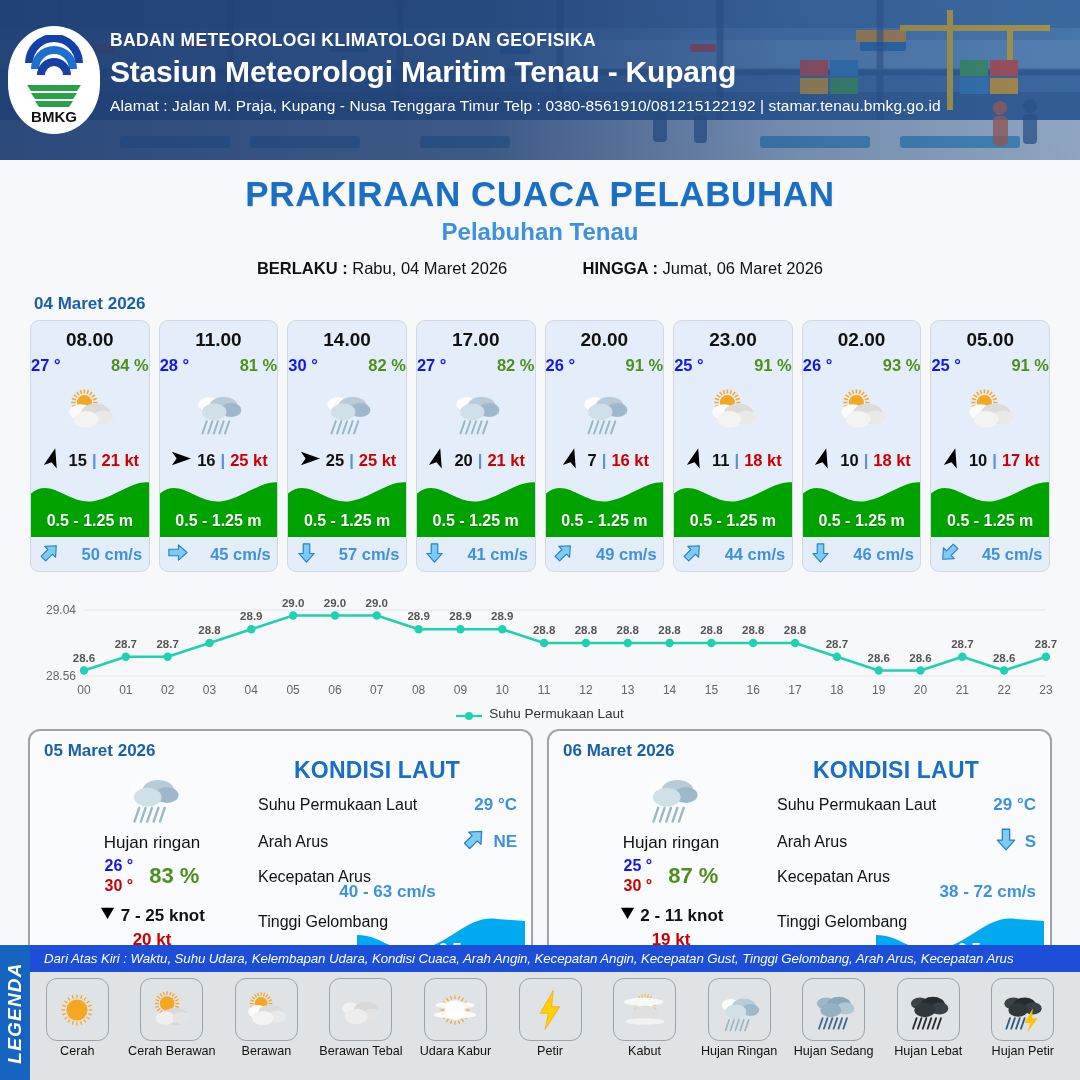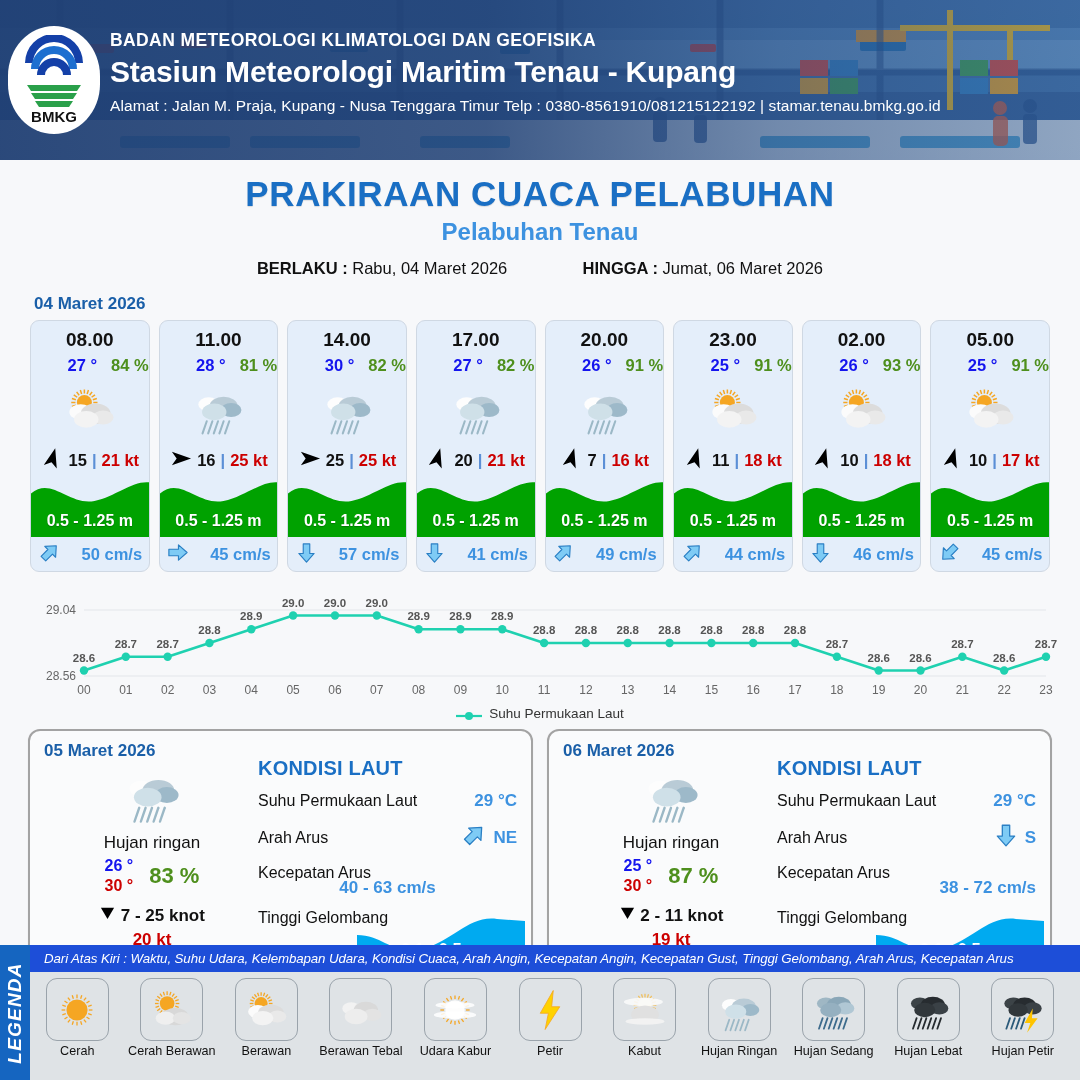--- a/index.html
+++ b/index.html
@@ -47,21 +47,21 @@
     margin:16px 0 6px 34px; font-size:17px; font-weight:bold; color:#1a5fa8;
   }
 
   
   .cards { display:flex; gap:9px; padding:0 30px; }
   .card {
     width:127px; background:#e4eefa; border:1px solid #cfd8e3; border-radius:9px;
     overflow:hidden; position:relative;
   }
   .c-time { text-align:center; font-size:19px; font-weight:bold; color:#111; padding-top:8px; }
-  .c-th { display:flex; justify-content:flex-end; align-items:baseline; gap:14px; margin-top:5px; }
+  .c-th { display:flex; justify-content:space-between; align-items:baseline; gap:14px; margin-top:5px; }
   .c-temp { font-size:16.5px; font-weight:bold; color:#1414ee; }
   .c-hum  { font-size:16.5px; font-weight:bold; color:#4e8f1d; }
   .c-icon { height:66px; display:flex; align-items:center; justify-content:center; margin-top:2px; }
   .c-wind {
     display:flex; align-items:center; justify-content:center; gap:5px;
     font-size:16.5px; font-weight:bold; height:30px; margin-top:2px;
   }
   .c-wind .ws { color:#111; }
   .c-wind .bar { color:#5b8fd6; font-weight:bold; }
   .c-wind .gust { color:#cc0000; }
@@ -97,21 +97,21 @@
   .p-cond { font-size:17px; color:#111; margin-top:2px; }
   .p-tr { display:flex; align-items:center; justify-content:center; gap:16px; margin-top:3px; }
   .p-temps { font-size:16px; font-weight:bold; line-height:1.25; text-align:left; }
   .p-tmin { color:#1414ee; }
   .p-tmax { color:#cc0000; }
   .p-hum { font-size:22px; font-weight:bold; color:#4e8f1d; }
   .p-wind { font-size:17px; font-weight:bold; color:#111; margin-top:8px; }
   .p-gust { font-size:17px; font-weight:bold; color:#cc0000; margin-top:4px; }
 
   .p-right { position:absolute; left:228px; top:26px; right:14px; }
-  .p-title { font-size:20px; font-weight:bold; color:#1a6fc4; letter-spacing:.2px; }
+  .p-title { font-size:23px; font-weight:bold; color:#1a6fc4; letter-spacing:.2px;margin-left:36px; }
   .p-row { display:flex; align-items:center; margin-top:11px; }
   .p-key { font-size:16px; color:#111; flex:1; }
   .p-val { font-size:17px; font-weight:bold; color:#3d92e0; }
   .p-val-arrow { display:flex; align-items:center; gap:6px; }
   .p-wave {
     position:absolute; right:6px; bottom:6px; width:168px; height:56px;
   }
   .p-wave-txt {
     position:absolute; left:0; right:0; bottom:10px; text-align:center;
     color:#fff; font-size:16.5px; font-weight:bold;

